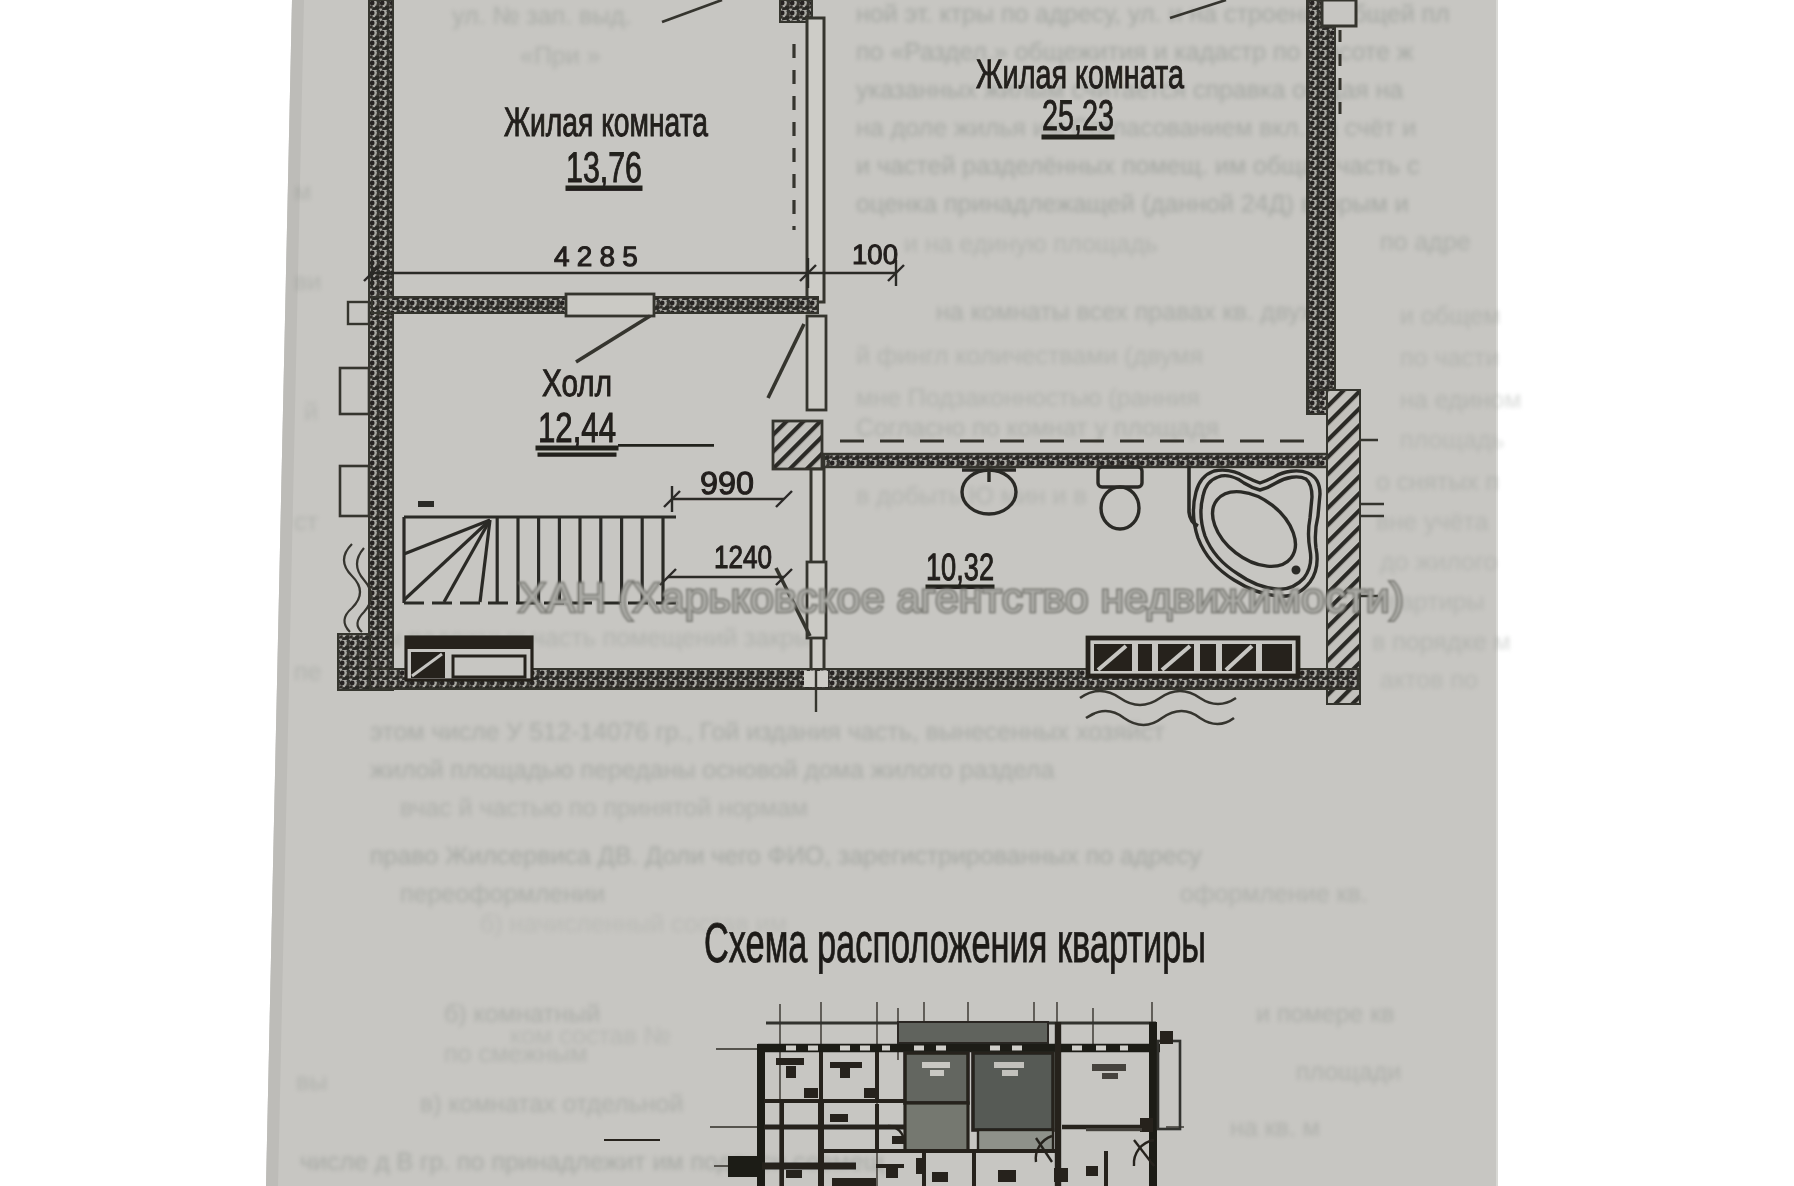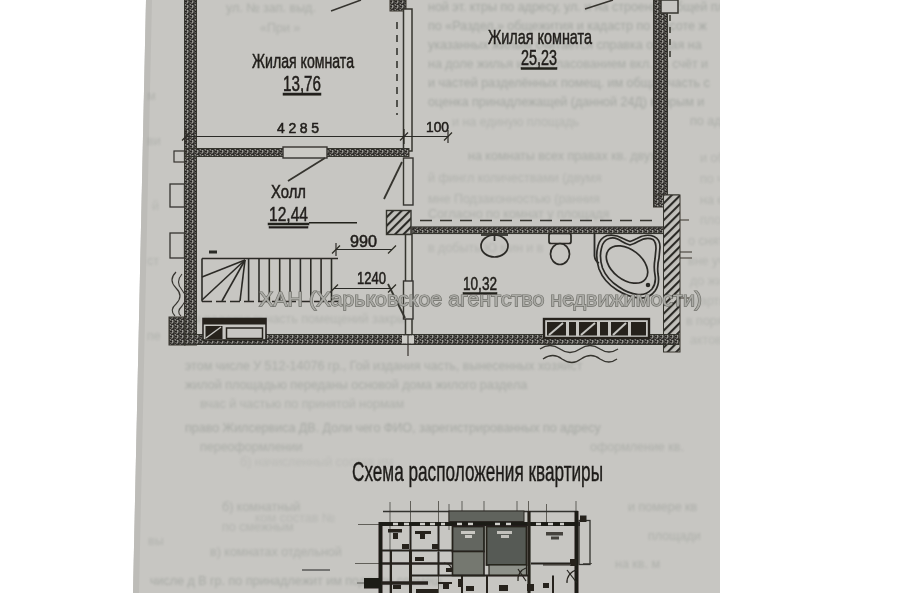--- a/index.html
+++ b/index.html
@@ -1,16 +1,16 @@
 <!DOCTYPE html>
 <html><head>
 <meta charset="utf-8">
 <style>
   html,body{margin:0;padding:0;background:#fff;}
-  #page{position:relative;width:720px;height:593px;overflow:hidden;background:#ffffff;
+  #page{position:relative;width:897px;height:593px;overflow:hidden;background:#ffffff;
         font-family:"Liberation Sans", sans-serif;}
 </style>
 </head>
 <body>
 <div id="page">
 <svg width="897" height="593" viewBox="0 0 897 593">
 <defs>
   <pattern id="speck" width="5" height="5" patternUnits="userSpaceOnUse">
     <rect width="5" height="5" fill="#a8a7a2"></rect>
     <circle cx="1.1" cy="1.5" r="1.2" fill="#262420"></circle>

